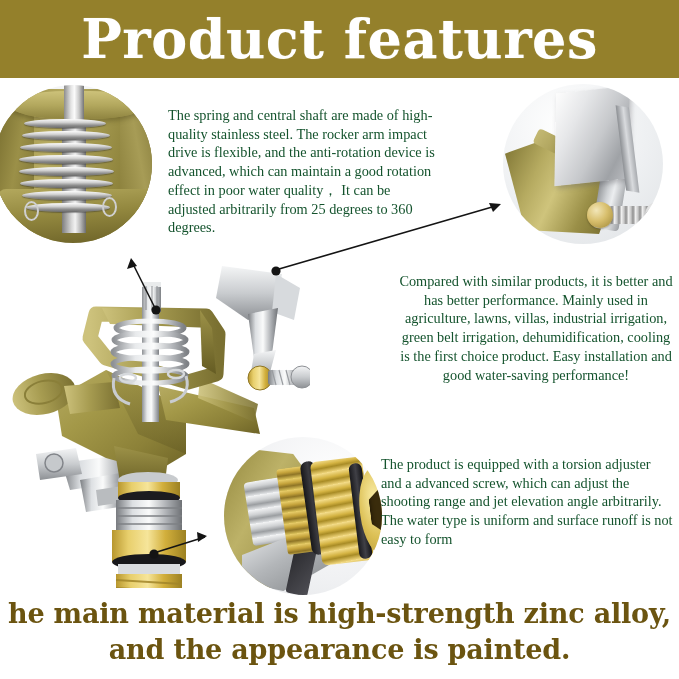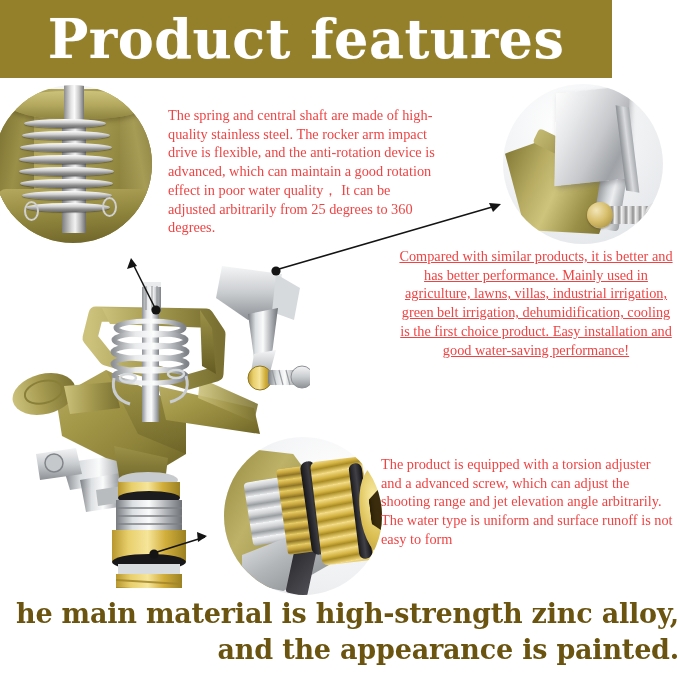--- a/index.html
+++ b/index.html
@@ -12,68 +12,67 @@
     height: 679px;
     position: relative;
     overflow: hidden;
     font-family: "Liberation Serif", serif;
   }
 
   
   .header-banner {
     position: absolute;
     left: 0; top: 0;
-    width: 612px; height: 78px;
+    width: 679px; height: 78px;
     background: #94802b;
     display: flex;
     align-items: center;
     justify-content: center;
   }
   .header-title {
     color: #ffffff;
     font-family: "DejaVu Serif", serif;
     font-weight: bold;
     font-size: 54px;
     letter-spacing: 0.5px;
     line-height: 1;
     white-space: nowrap;
     text-shadow: 0 0 1px rgba(255,255,255,0.4);
   }
 
   
   .body-text {
     position: absolute;
-    color: #ef4444;
+    color: #14532d;
     font-family: "Liberation Serif", serif;
     font-size: 14.3px;
     line-height: 1.31;
   }
   #text-spring {
     left: 168px; top: 106px;
     width: 268px;
     text-align: left;
   }
   #text-compare {
-    left: 398px; top: 247px;
+    left: 398px; top: 272px;
     width: 276px;
     text-align: center;
-    text-decoration: underline;
   }
   #text-torsion {
     left: 381px; top: 455px;
     width: 292px;
     text-align: left;
   }
 
   
   .footer-caption {
     position: absolute;
     left: 0; top: 596px;
     width: 679px;
-    text-align: right;
+    text-align: center;
     color: #6b5410;
     font-family: "DejaVu Serif", serif;
     font-weight: bold;
     font-size: 27px;
     line-height: 1.32;
     letter-spacing: -0.2px;
   }
 
   
   .inset {

